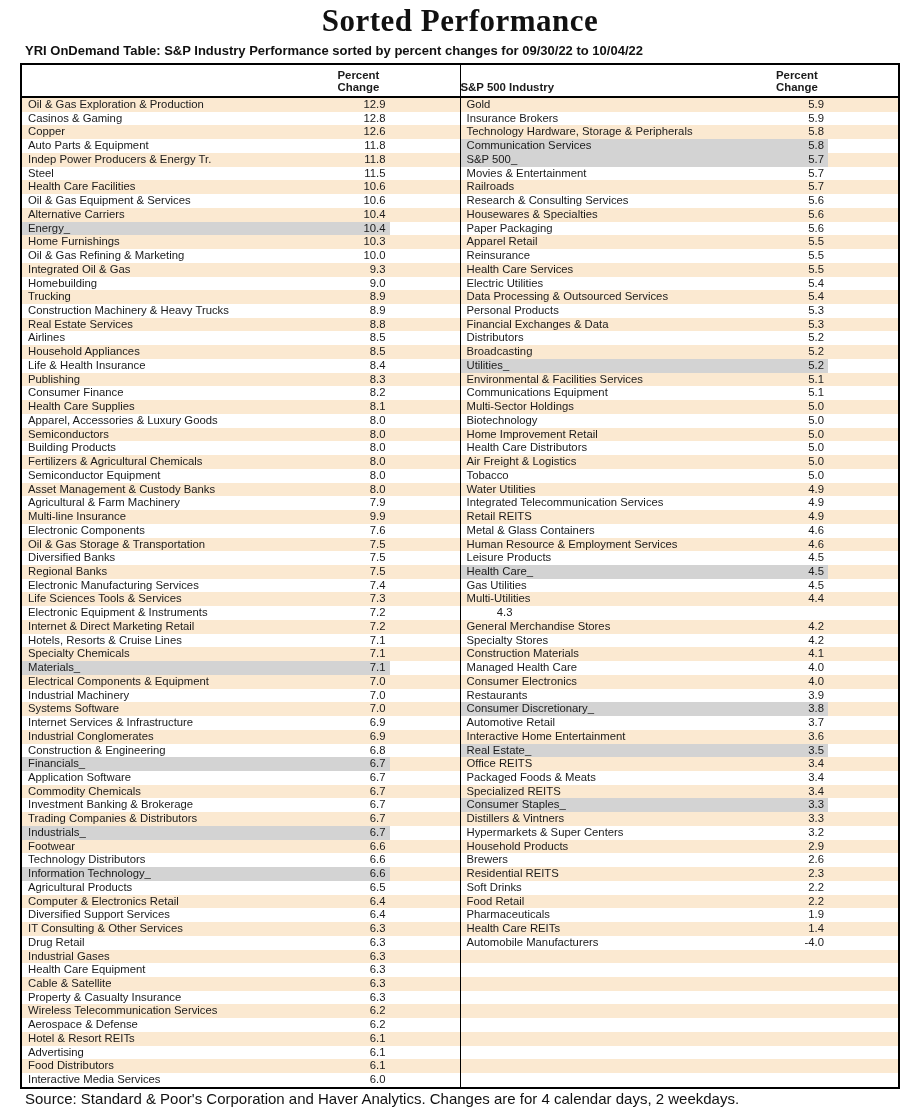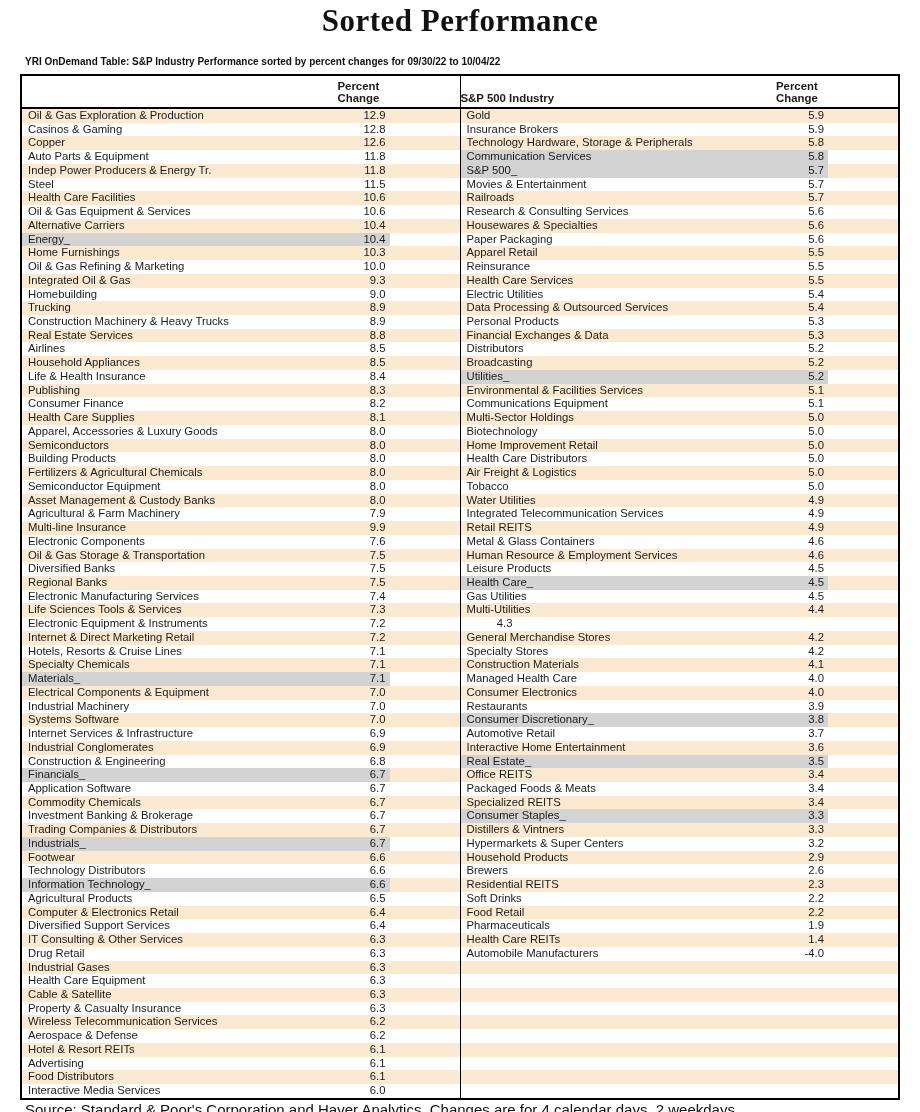--- a/index.html
+++ b/index.html
@@ -9,22 +9,22 @@
     color:#1b1b1b;-webkit-font-smoothing:antialiased;
   }
   .page{position:relative;width:920px;height:1112px;background:#ffffff;overflow:hidden;}
   .title{
     font-family:"Liberation Serif","DejaVu Serif",serif;
     font-weight:bold;font-size:31px;line-height:36px;
     text-align:center;margin:3px 0 0 0;color:#111;
     letter-spacing:0.5px;
   }
   .subtitle{
-    font-size:10px;font-weight:bold;line-height:14px;
-    margin:16px 0 5px 25px;color:#111;
+    font-size:13px;font-weight:bold;line-height:14px;
+    margin:5px 0 5px 25px;color:#111;
   }
   .perf-table{
     display:flex;width:876px;margin-left:20px;
     border:2px solid #000;background:#fdba74;
   }
   .col{flex:1;min-width:0;display:flex;flex-direction:column;}
   .col-left{border-right:1.5px solid #000;}
   .col-header{
     height:29px;display:flex;align-items:flex-end;
     border-bottom:2px solid #000;background:#fff;

